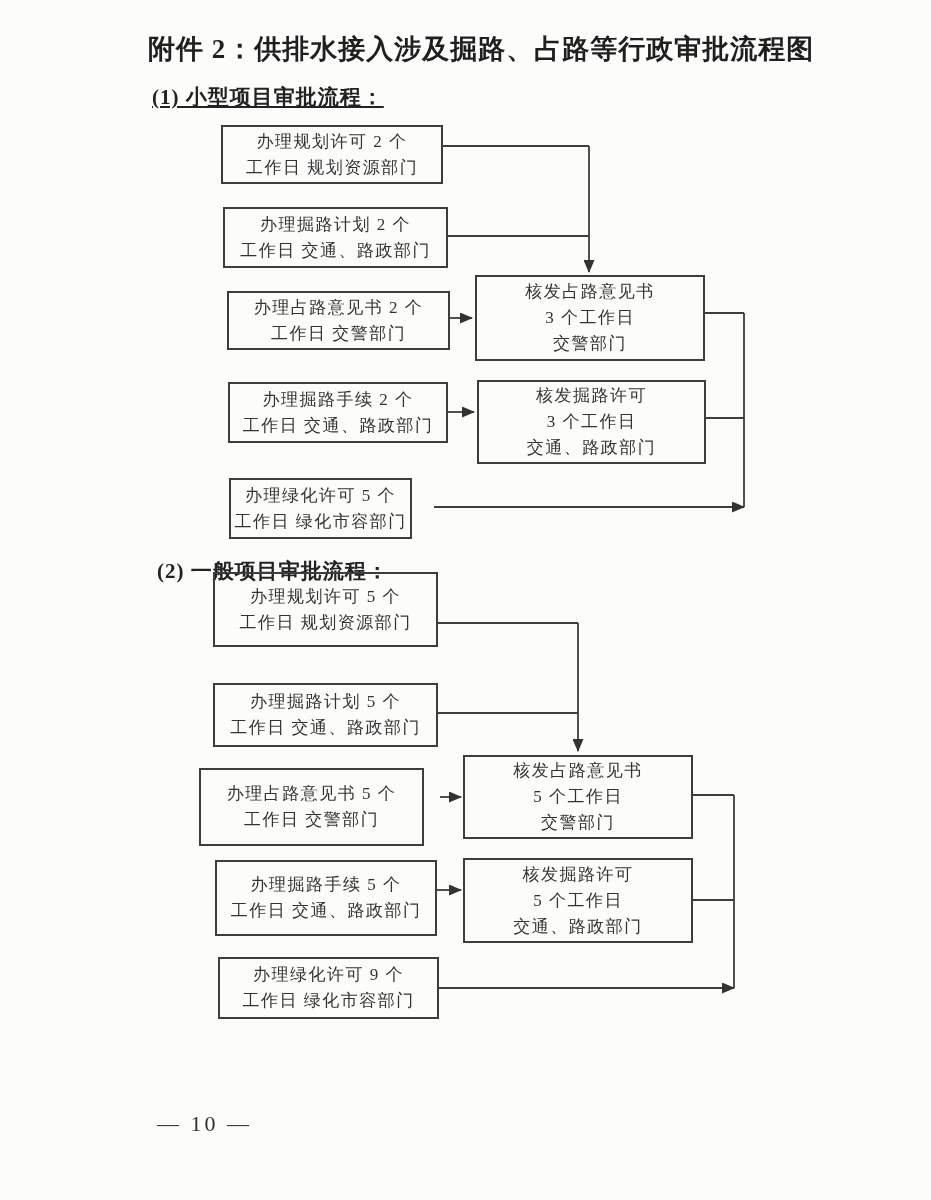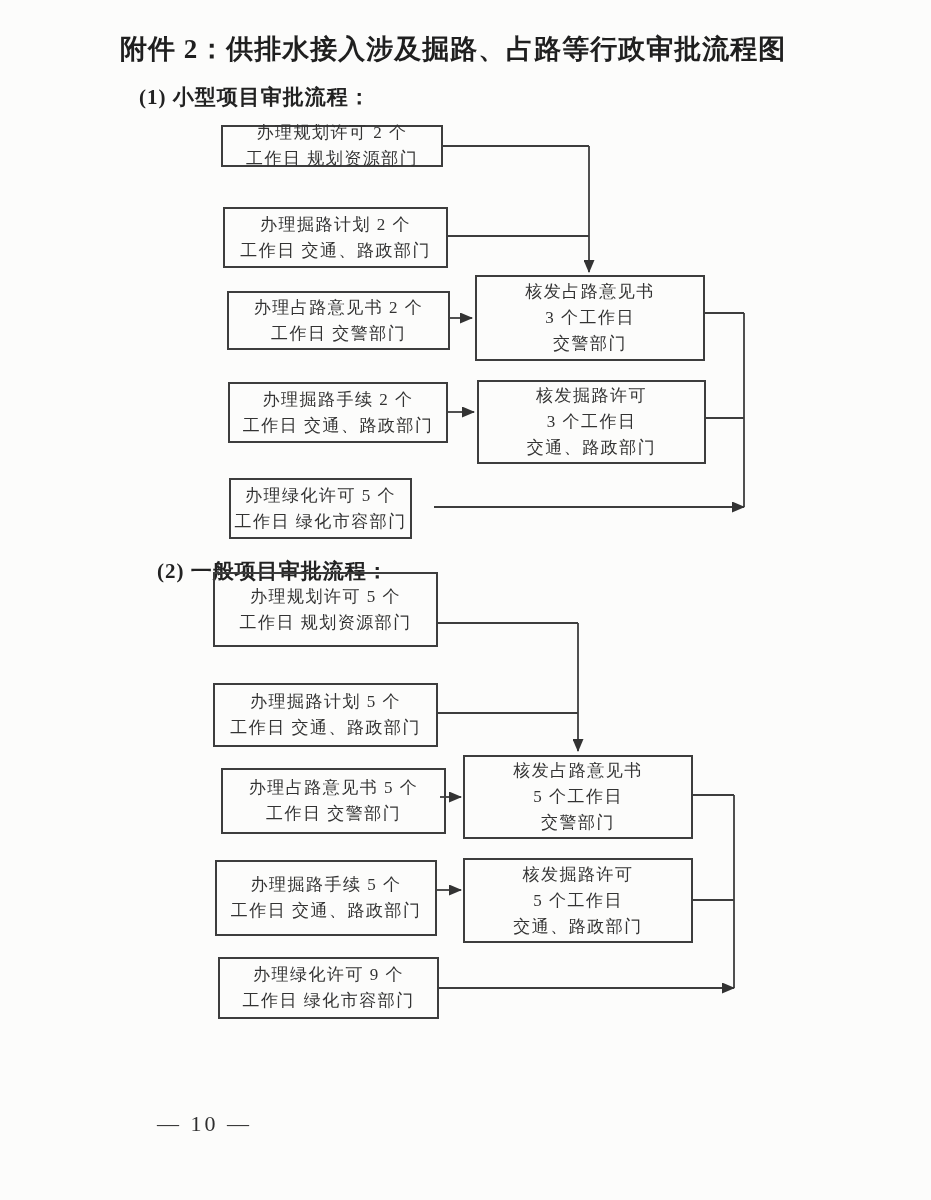--- a/index.html
+++ b/index.html
@@ -3,29 +3,29 @@
 <meta charset="utf-8">
 <style>
   * { margin:0; padding:0; box-sizing:border-box; }
   html,body { background:#ffffff; }
   .page {
     position:relative; width:931px; height:1200px; margin:0 auto;
     background:#fcfcfb; overflow:hidden;
     font-family:"Liberation Serif","DejaVu Serif",serif; color:#333;
   }
   .title {
-    position:absolute; left:120px; top:31px;
+    position:absolute; left:148px; top:31px;
     font-size:27px; font-weight:bold; letter-spacing:1px; color:#1f1f1f;
     white-space:nowrap;
   }
   .section-heading {
     position:absolute; font-size:21px; font-weight:bold;
     letter-spacing:1px; color:#222; white-space:nowrap;
   }
-  .heading-1 { left:139px; top:83px; }
+  .heading-1 { left:152px; top:83px;text-decoration:underline; }
   .heading-2 { left:145px; top:557px;margin-left:12px; }
   .box {
     position:absolute; border:2px solid #3d3d3d; background:transparent;
     display:flex; flex-direction:column; justify-content:center; align-items:center;
     text-align:center;
   }
   .bl {
     font-size:17px; line-height:26px; letter-spacing:1.5px;
     color:#333; white-space:nowrap;
   }
@@ -70,21 +70,21 @@
       <path d="M437,890 H461" marker-end="url(#arr)"></path>
       <path d="M693,795 H734"></path>
       <path d="M693,900 H734"></path>
       <path d="M734,795 V988"></path>
       <path d="M439,988 H734" marker-end="url(#arr)"></path>
     </g>
   </svg>
 
   <div class="section-heading heading-1">(1) 小型项目审批流程：</div>
 
-  <div class="box" style="left:221px; top:125px; width:222px; height:42px">
+  <div class="box" style="left:221px; top:125px; width:222px; height:59px">
     <div class="bl">办理规划许可 2 个</div>
     <div class="bl">工作日 规划资源部门</div>
   </div>
 
   <div class="box" style="left:223px; top:207px; width:225px; height:61px">
     <div class="bl">办理掘路计划 2 个</div>
     <div class="bl">工作日 交通、路政部门</div>
   </div>
 
   <div class="box" style="left:227px; top:291px; width:223px; height:59px">
@@ -119,21 +119,21 @@
   <div class="box" style="left:213px; top:572px; width:225px; height:75px">
     <div class="bl">办理规划许可 5 个</div>
     <div class="bl">工作日 规划资源部门</div>
   </div>
 
   <div class="box" style="left:213px; top:683px; width:225px; height:64px">
     <div class="bl">办理掘路计划 5 个</div>
     <div class="bl">工作日 交通、路政部门</div>
   </div>
 
-  <div class="box" style="left:221px; top:768px; width:225px; height:66px">
+  <div class="box" style="left:199px; top:768px; width:225px; height:78px">
     <div class="bl">办理占路意见书 5 个</div>
     <div class="bl">工作日 交警部门</div>
   </div>
 
   <div class="box" style="left:463px; top:755px; width:230px; height:84px">
     <div class="bl">核发占路意见书</div>
     <div class="bl">5 个工作日</div>
     <div class="bl">交警部门</div>
   </div>
 

